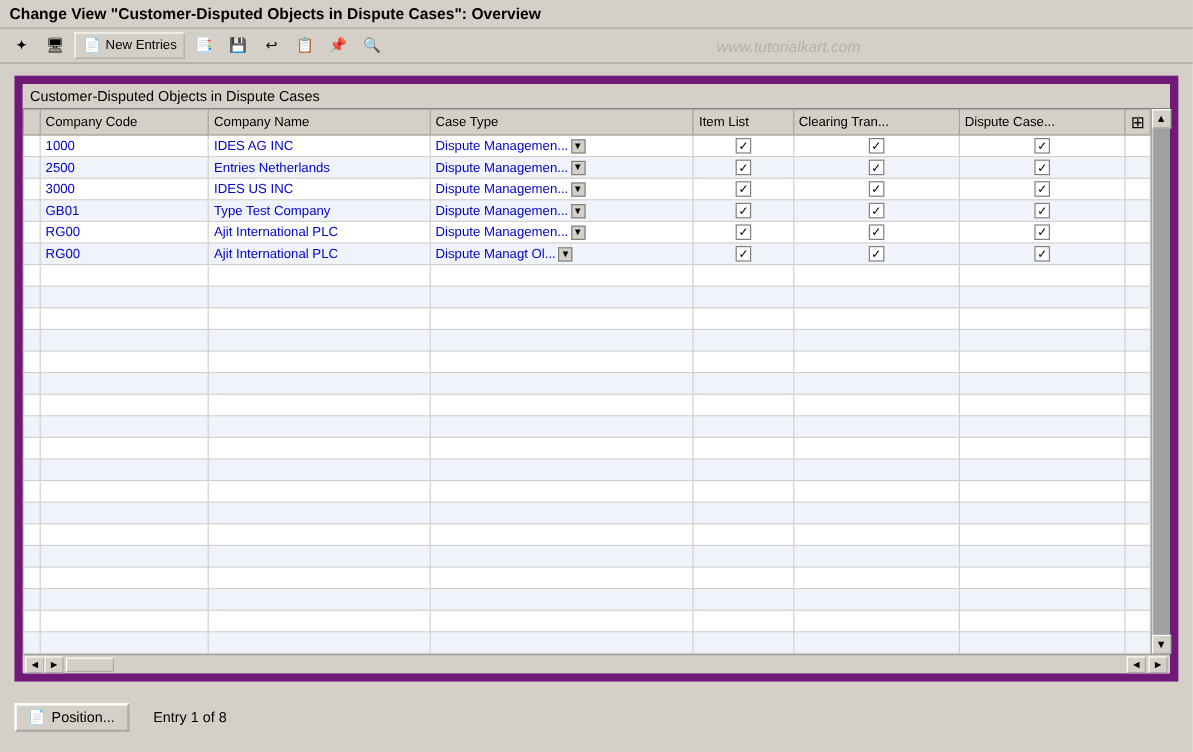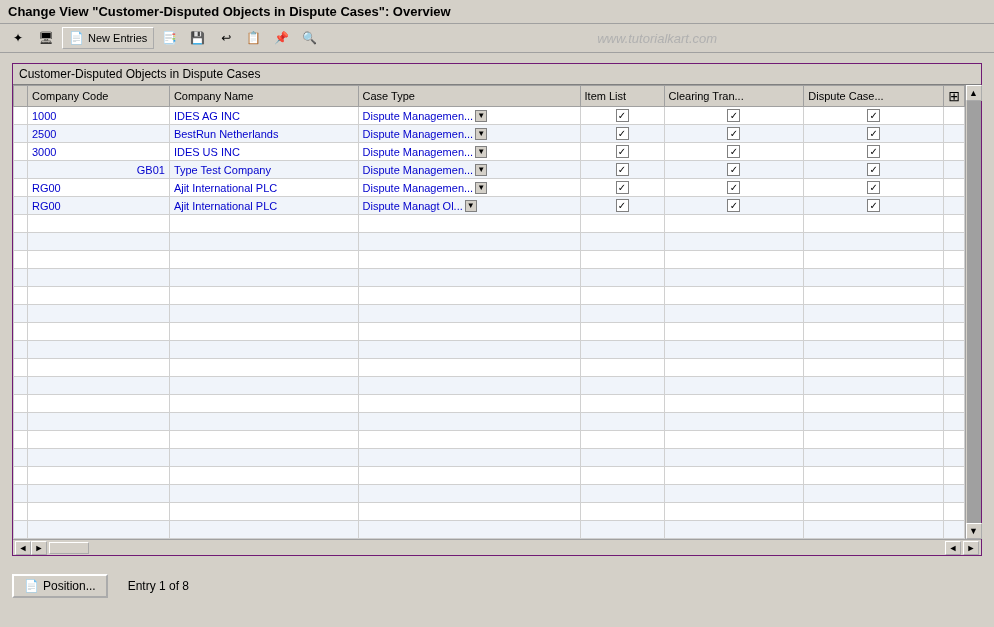--- a/index.html
+++ b/index.html
@@ -67,21 +67,21 @@
       font-style: italic;
     }
 
     
     .main-content {
       padding: 10px 12px;
     }
 
     
     .panel {
-      border: 1px solid #701a75;
+      border: 7px solid #701a75;
       background: #fff;
     }
     .panel-title {
       background: #d4d0c8;
       padding: 3px 6px;
       font-size: 12px;
       font-weight: normal;
       border-bottom: 1px solid #808080;
     }
 
@@ -324,21 +324,21 @@
                   </div>
                 </td>
                 <td class="checkbox-cell"><div class="checkbox checked"></div></td>
                 <td class="checkbox-cell"><div class="checkbox checked"></div></td>
                 <td class="checkbox-cell"><div class="checkbox checked"></div></td>
                 <td></td>
               </tr>
               <tr>
                 <td class="row-selector"></td>
                 <td style="color: rgb(0, 0, 204);">2500</td>
-                <td style="color: rgb(0, 0, 204);">BestRun Netherlands</td>
+                <td style="color: rgb(0, 0, 204);">Entries Netherlands</td>
                 <td>
                   <div class="dropdown-cell">
                     <span style="color: rgb(0, 0, 204);">Dispute Managemen...</span>
                     <span class="dropdown-btn">▼</span>
                   </div>
                 </td>
                 <td class="checkbox-cell"><div class="checkbox checked"></div></td>
                 <td class="checkbox-cell"><div class="checkbox checked"></div></td>
                 <td class="checkbox-cell"><div class="checkbox checked"></div></td>
                 <td></td>
@@ -353,21 +353,21 @@
                     <span class="dropdown-btn">▼</span>
                   </div>
                 </td>
                 <td class="checkbox-cell"><div class="checkbox checked"></div></td>
                 <td class="checkbox-cell"><div class="checkbox checked"></div></td>
                 <td class="checkbox-cell"><div class="checkbox checked"></div></td>
                 <td></td>
               </tr>
               <tr>
                 <td class="row-selector"></td>
-                <td style="color: rgb(0, 0, 204); text-align: right;">GB01</td>
+                <td style="color: rgb(0, 0, 204);">GB01</td>
                 <td style="color: rgb(0, 0, 204);">Type Test Company</td>
                 <td>
                   <div class="dropdown-cell">
                     <span style="color: rgb(0, 0, 204);">Dispute Managemen...</span>
                     <span class="dropdown-btn">▼</span>
                   </div>
                 </td>
                 <td class="checkbox-cell"><div class="checkbox checked"></div></td>
                 <td class="checkbox-cell"><div class="checkbox checked"></div></td>
                 <td class="checkbox-cell"><div class="checkbox checked"></div></td>

